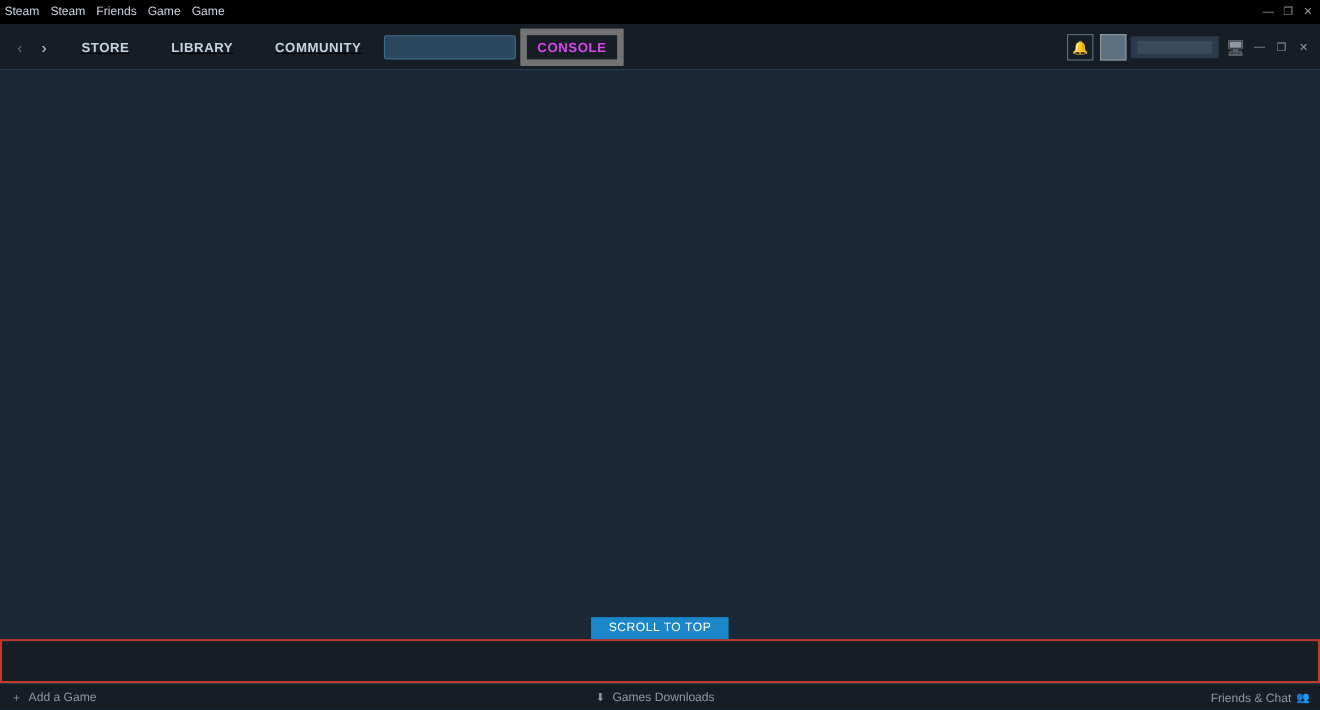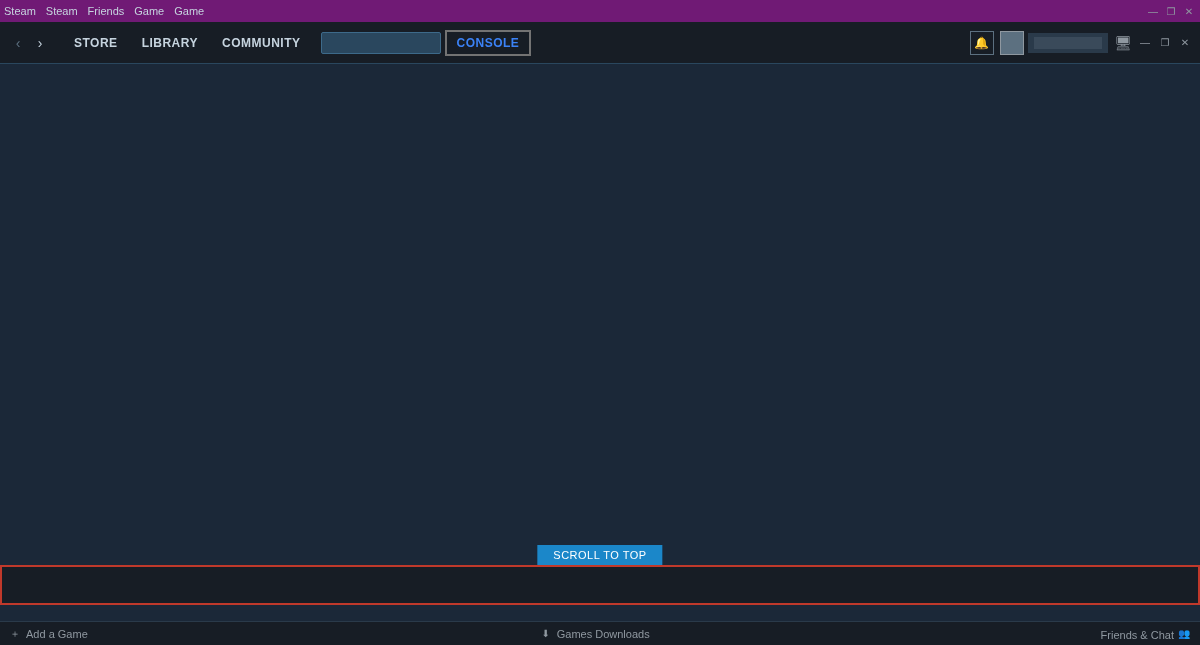--- a/index.html
+++ b/index.html
@@ -16,21 +16,21 @@
       overflow: hidden;
       display: flex;
       flex-direction: column;
     }
 
     
     .title-bar {
       display: flex;
       align-items: center;
       justify-content: space-between;
-      background: #701a75;
+      background: #000000;
       height: 22px;
       padding: 0 4px;
       flex-shrink: 0;
     }
 
     .title-bar-left {
       display: flex;
       align-items: center;
       gap: 8px;
     }
@@ -92,37 +92,38 @@
       cursor: pointer;
     }
 
     .nav-arrow.active {
       color: #c6d4df;
     }
 
     .nav-links {
       display: flex;
       align-items: center;
-      gap: 0;
+      gap: 14px;
+      text-decoration: underline;
     }
 
     .nav-link {
       color: #c6d4df;
       font-size: 12px;
       font-weight: 600;
       padding: 6px 12px;
       text-transform: uppercase;
       cursor: pointer;
       letter-spacing: 0.5px;
       text-decoration: none;
     }
 
     .nav-link.console-tab {
-      color: #3b82f6;
-      border: 2px solid #737373;
+      color: #d946ef;
+      border: 6px solid #737373;
       padding: 4px 10px;
     }
 
     .nav-search {
       margin-left: 4px;
     }
 
     .nav-search input {
       background: #2a475e;
       border: 1px solid #3d6a8a;
@@ -190,21 +191,21 @@
     .main-content {
       flex: 1;
       background: #1b2838;
       position: relative;
       overflow: hidden;
     }
 
     
     .console-input-area {
       position: absolute;
-      bottom: 16px;
+      bottom: 0;
       left: 0;
       right: 0;
       background: #1b2838;
       border-radius: 18px;
     }
 
     .console-input-wrapper {
       border: 2px solid #c0392b;
       margin: 0;
     }

